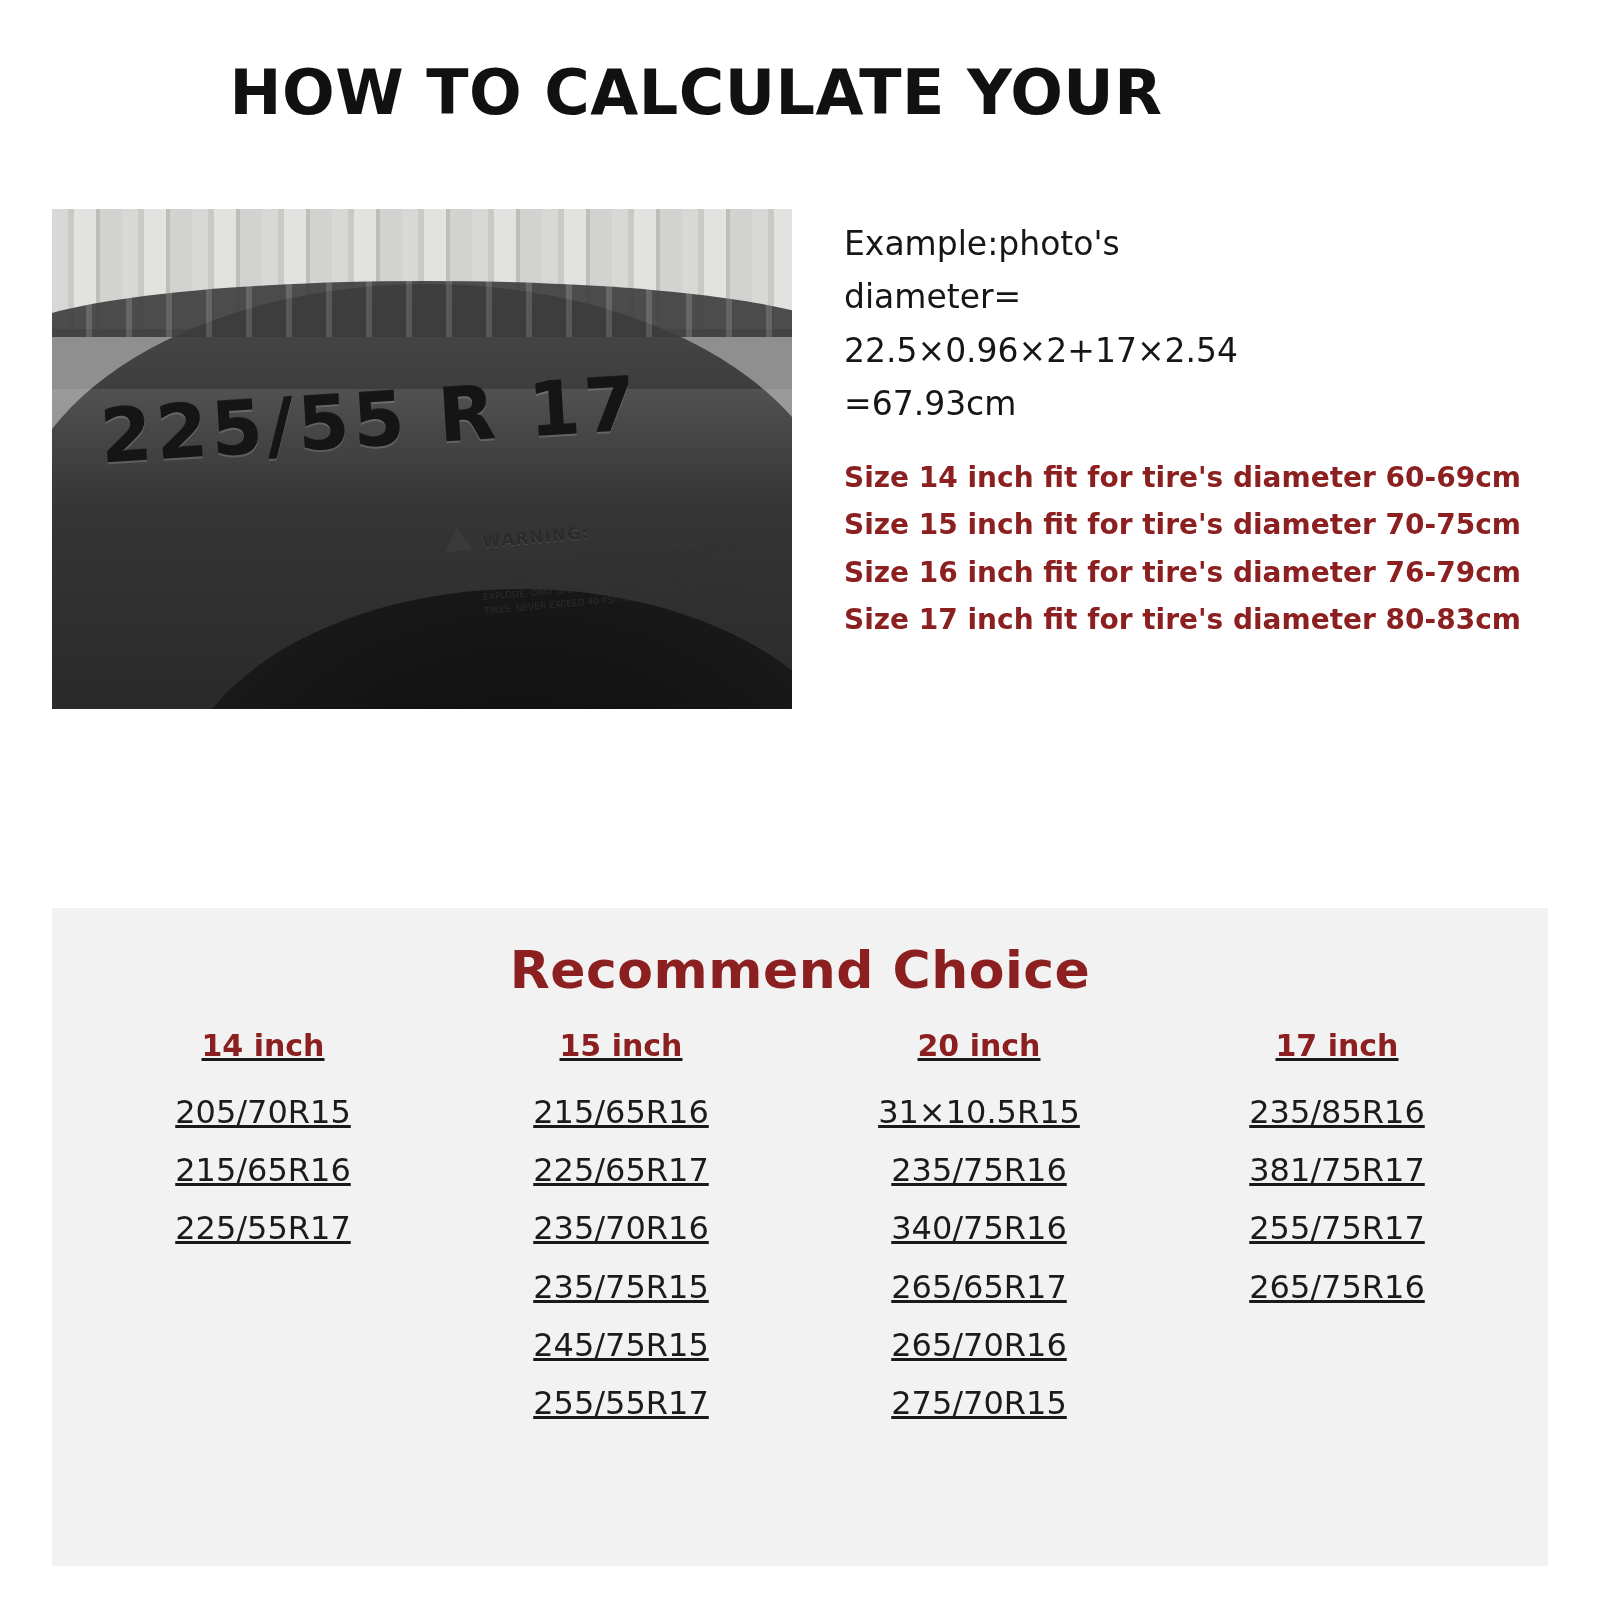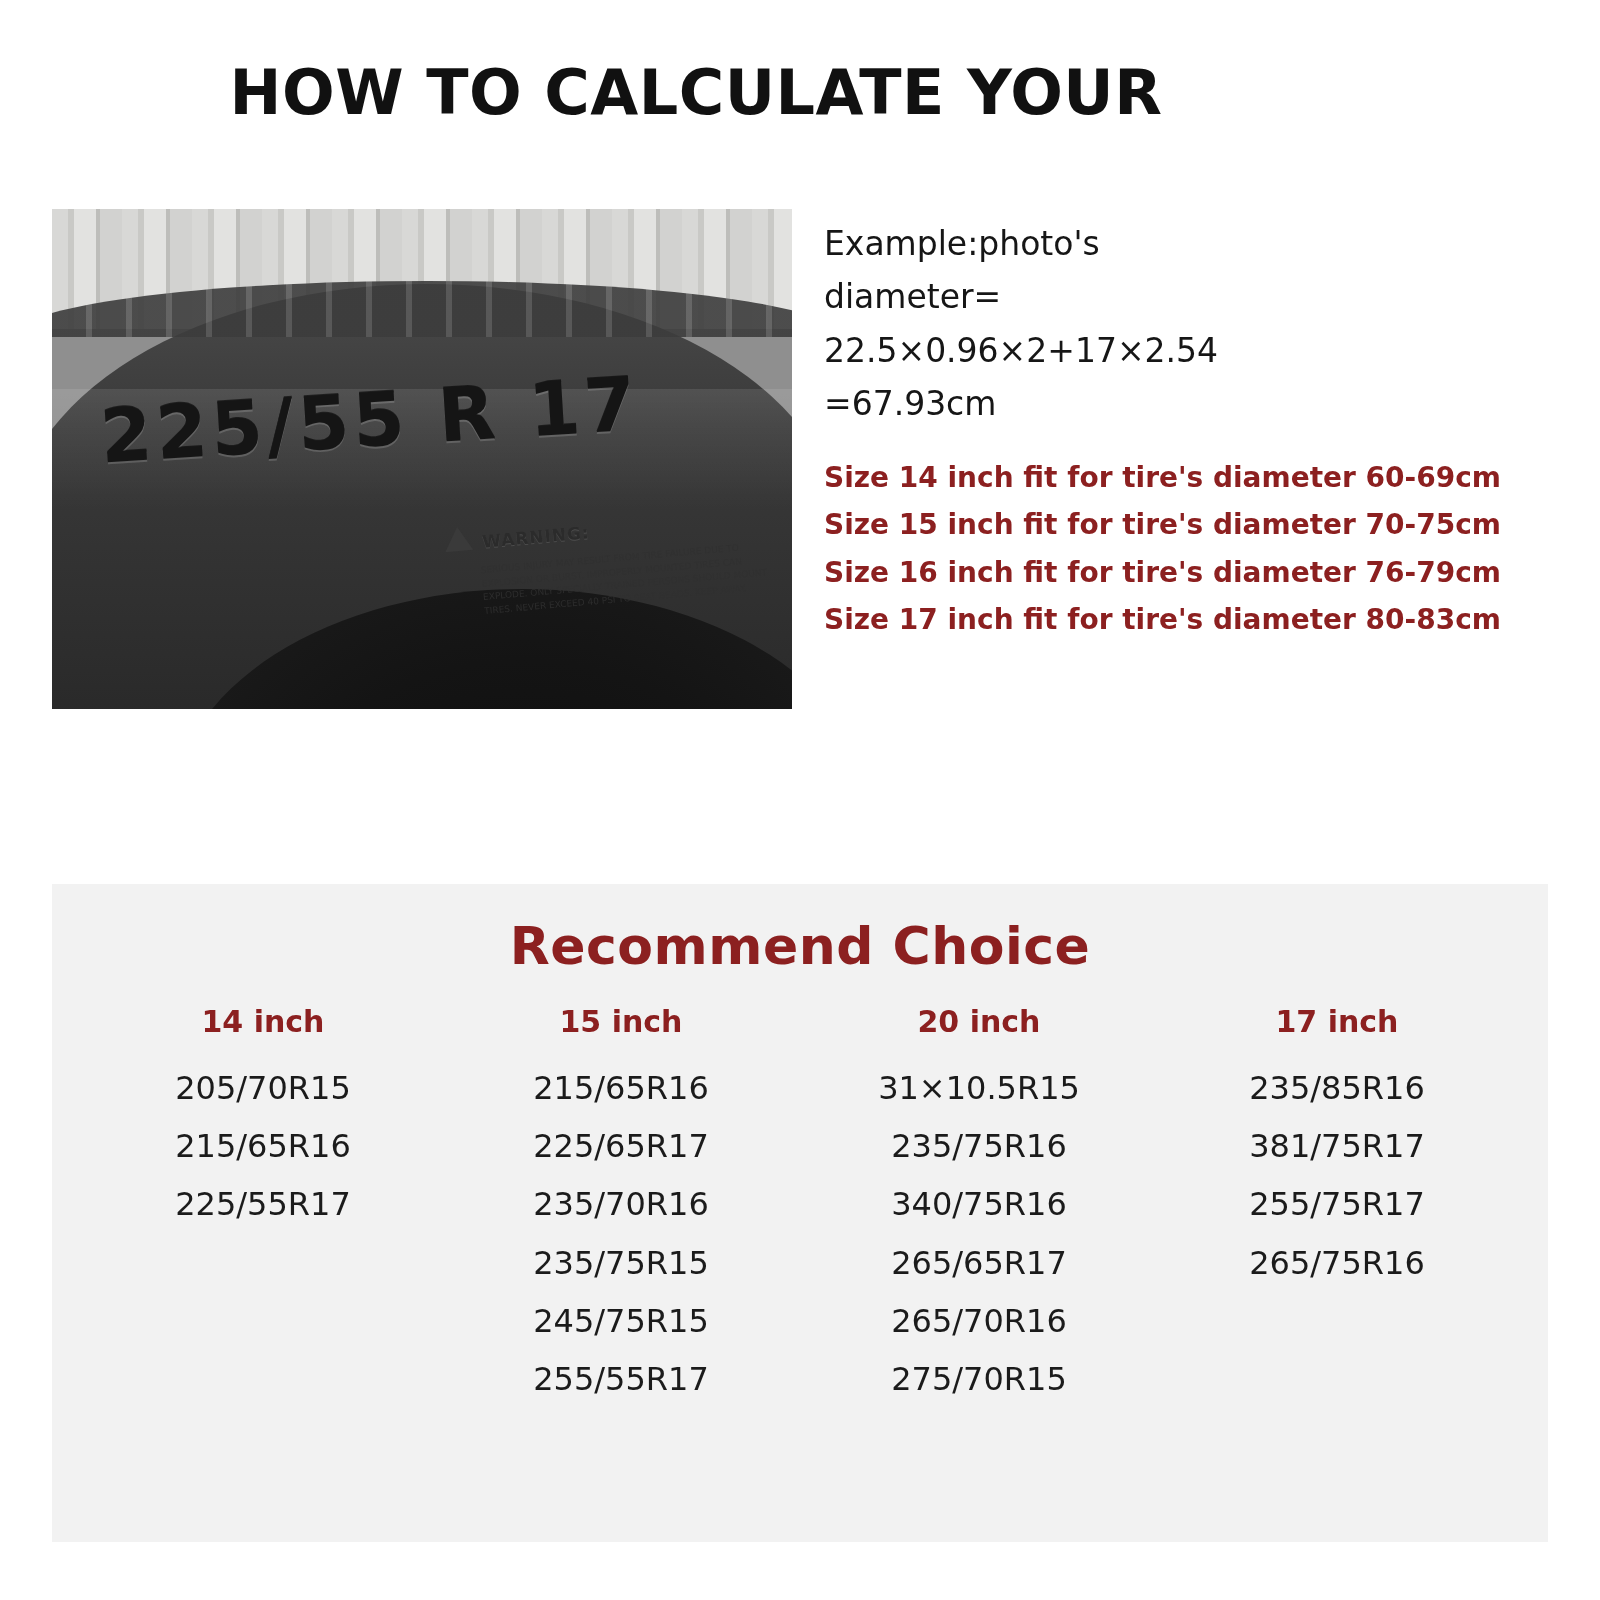--- a/index.html
+++ b/index.html
@@ -152,21 +152,21 @@
     font-size: 9px;
     line-height: 1.5;
     color: #303030;
     transform: rotate(-5deg);
     opacity: .85;
   }
 
   
   .info {
     flex: 1 1 auto;
-    padding-left: 32px;
+    padding-left: 52px;
     padding-top: 8px;
     box-sizing: border-box;
   }
   .example-line {
     font-size: 33px;
     line-height: 1.62;
     color: #161616;
   }
   .sizes {
     margin-top: 24px;
@@ -176,40 +176,41 @@
     font-weight: bold;
     line-height: 1.68;
     color: #8c2020;
     white-space: nowrap;
   }
 
   
   .panel {
     position: absolute;
     left: 52px;
-    top: 884px;
+    top: 908px;
     width: 1496px;
     height: 658px;
     background: #f2f2f2;
     box-sizing: border-box;
   }
   .panel h2 {
     margin: 0;
     padding-top: 32px;
     text-align: center;
     font-size: 52px;
     font-weight: bold;
     color: #8c2020;
     letter-spacing: 0.5px;
   }
   .cols {
     display: flex;
     margin-top: 28px;
     padding: 0 32px;
     box-sizing: border-box;
+    text-decoration: underline;
   }
   .col {
     flex: 1 1 25%;
     text-align: center;
   }
   .col-head {
     font-size: 30px;
     font-weight: bold;
     color: #8c2020;
     margin-bottom: 20px;

